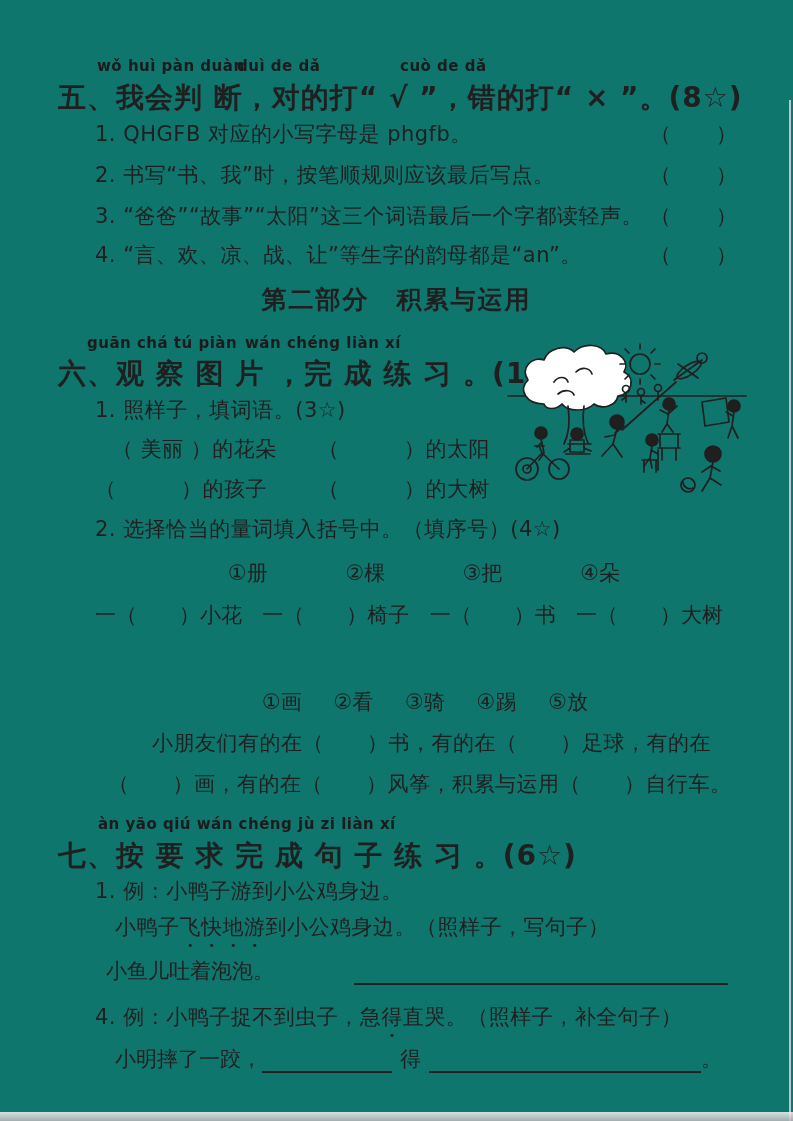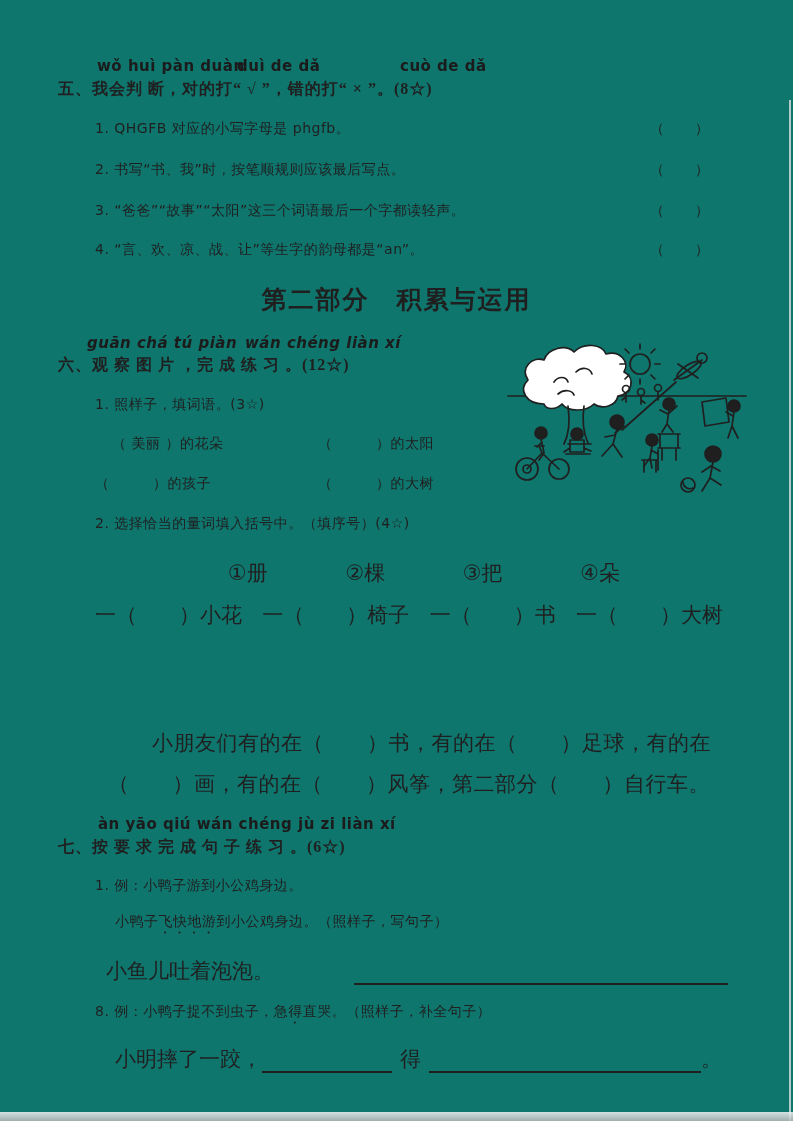--- a/index.html
+++ b/index.html
@@ -2,22 +2,22 @@
 <html><head>
 <meta charset="utf-8">
 <style>
   html,body{margin:0;padding:0;background:#ffffff;}
   .page{
     position:relative;width:793px;height:1121px;background:#0f766e;
     font-family:"DejaVu Sans",sans-serif;color:#1f1f1f;overflow:hidden;
   }
   .abs{position:absolute;white-space:nowrap;}
   .pinyin{font-size:15px;font-weight:600;letter-spacing:.5px;color:#1b1b1b;}
-  .h1{font-size:16px;font-weight:700;letter-spacing:1px;font-family:Liberation Serif, serif;}
-  .item{font-size:14px;letter-spacing:.5px;}
+  .h1{font-size:28px;font-weight:700;letter-spacing:1px;}
+  .item{font-size:21px;letter-spacing:.5px;}
   .part-heading{
     position:absolute;left:0;width:100%;text-align:center;
     font-size:25px;font-weight:800;letter-spacing:2px;
   }
   .ans{position:absolute;left:555px;top:0;letter-spacing:1px;}
   .optrow{display:flex;justify-content:space-between;font-size:21px;}
   .sent{font-size:21px;letter-spacing:.5px;}
   .flexline{display:flex;align-items:flex-end;font-size:21px;}
   .blank{border-bottom:2px solid #1f1f1f;height:28px;display:inline-block;}
   .emph{
@@ -59,21 +59,21 @@
     <span>3. “爸爸”“故事”“太阳”这三个词语最后一个字都读轻声。</span>
     <span class="ans">（　　）</span>
   </div>
   <div class="abs item" style="left:95px;top:241px;width:640px;">
     <span>4. “言、欢、凉、战、让”等生字的韵母都是“an”。</span>
     <span class="ans">（　　）</span>
   </div>
 
   <div class="part-heading" style="top:283px;">第二部分　积累与运用</div>
 
-  <div class="abs" style="left:0;top:334px;width:100%;height:20px;font-style:italic;">
+  <div class="abs" style="left:0;top:334px;width:100%;height:20px;">
     <span class="abs pinyin" style="left:87px;top:0;">guān chá tú piàn</span>
     <span class="abs pinyin" style="left:245px;top:0;">wán chéng liàn xí</span>
   </div>
   <div class="abs h1" style="left:58px;top:355px;">六、观 察 图 片 ，完 成 练 习 。(12☆)</div>
 
   <div class="abs item" style="left:95px;top:396px;">1. 照样子，填词语。(3☆)</div>
 
   <div class="abs" style="left:0;top:435px;width:100%;height:30px;">
     <span class="abs item" style="left:112px;top:0;">（ 美丽 ）的花朵</span>
     <span class="abs item" style="left:318px;top:0;">（　　　）的太阳</span>
@@ -90,22 +90,29 @@
     <span>③把</span>
     <span>④朵</span>
   </div>
   <div class="abs optrow" style="left:95px;top:601px;width:628px;">
     <span>一（　　）小花</span>
     <span>一（　　）椅子</span>
     <span>一（　　）书</span>
     <span>一（　　）大树</span>
   </div>
 
+  <div class="abs optrow" style="left:262px;top:688px;width:326px;">
+    <span>①画</span>
+    <span>②看</span>
+    <span>③骑</span>
+    <span>④踢</span>
+    <span>⑤放</span>
+  </div>
   <div class="abs sent" style="left:152px;top:729px;">小朋友们有的在（　　）书，有的在（　　）足球，有的在</div>
-  <div class="abs sent" style="left:108px;top:770px;">（　　）画，有的在（　　）风筝，第二部分（　　）自行车。</div>
+  <div class="abs sent" style="left:108px;top:770px;">（　　）画，有的在（　　）风筝，积累与运用（　　）自行车。</div>
 
   <div class="illus">
     <svg viewBox="0 0 242 158" width="242" height="158" xmlns="http://www.w3.org/2000/svg">
       <g stroke="#1f1f1f" stroke-width="1.7" fill="none" stroke-linecap="round" stroke-linejoin="round">
         <path d="M2 54 H240"></path>
         <g>
           <path d="M38 62 C20 62 12 48 22 38 C14 26 26 14 38 18 C42 6 60 2 68 10 C78 0 96 2 100 12 C114 8 124 20 118 30 C130 36 126 52 112 54 C110 64 96 68 88 62 C80 70 62 70 56 62 C50 68 40 68 38 62 Z" fill="#ffffff"></path>
           <path d="M48 40 C52 34 60 34 62 40 M70 30 C76 24 84 26 86 32 M52 52 C58 47 66 48 68 53"></path>
           <path d="M62 64 C64 78 63 92 58 102 M78 64 C76 78 77 90 82 101 M62 102 H85"></path>
         </g>
@@ -178,21 +185,21 @@
   <div class="abs item" style="left:115px;top:913px;">
     <span>小鸭子</span><span class="emph">飞快地游</span><span>到小公鸡身边。（照样子，写句子）</span>
   </div>
 
   <div class="abs flexline" style="left:106px;top:955px;width:622px;">
     <span>小鱼儿吐着泡泡。</span>
     <span class="blank" style="flex:1;margin-left:80px;"></span>
   </div>
 
   <div class="abs item" style="left:95px;top:1003px;">
-    <span>8. 例：小鸭子捉不到虫子，急</span><span class="emph">得</span><span>直哭。（照样子，补全句子）</span>
+    <span>4. 例：小鸭子捉不到虫子，急</span><span class="emph">得</span><span>直哭。（照样子，补全句子）</span>
   </div>
 
   <div class="abs flexline" style="left:115px;top:1043px;">
     <span>小明摔了一跤，</span>
     <span class="blank" style="width:130px;"></span>
     <span style="margin:0 8px;">得</span>
     <span class="blank" style="width:272px;"></span>
     <span>。</span>
   </div>
 

